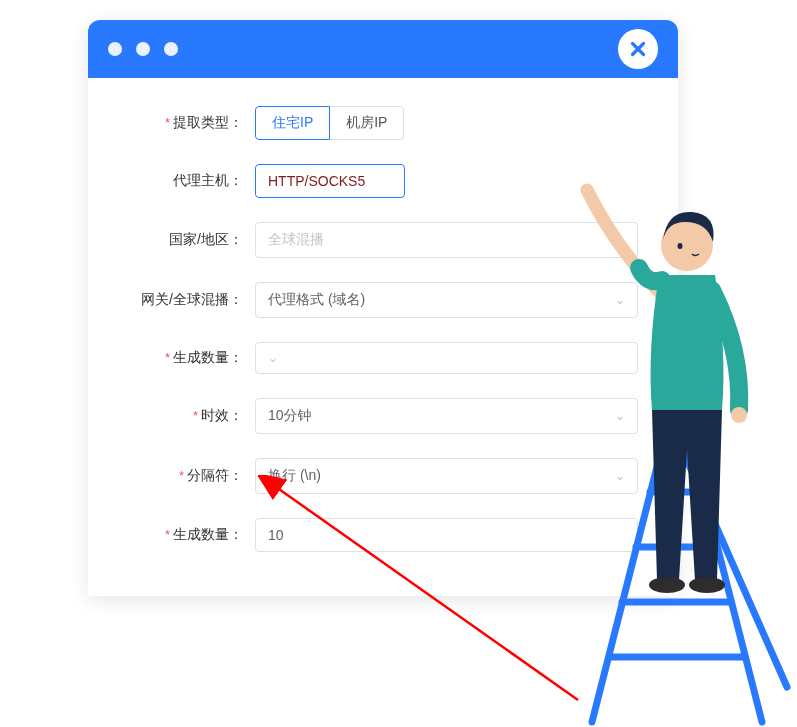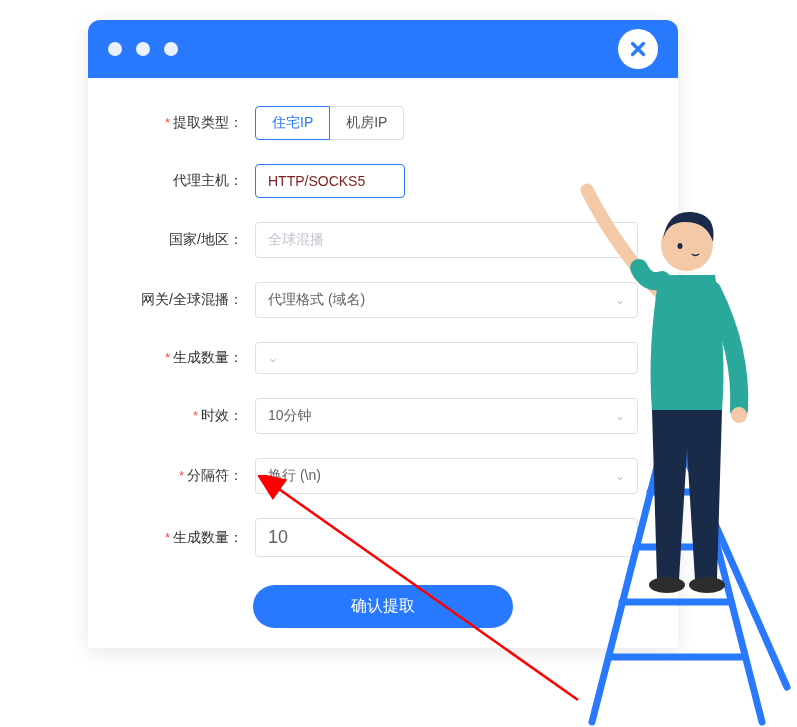--- a/index.html
+++ b/index.html
@@ -88,21 +88,21 @@
       cursor: pointer;
     }
     .select-box.disabled { color: #c0c4cc; cursor: default; }
     .select-box.narrow { width: 150px; }
     .chevron { color: #c0c4cc; font-size: 12px; }
     .input-text {
       width: 100%;
       border: 1px solid #dcdfe6;
       border-radius: 4px;
       padding: 8px 12px;
-      font-size: 18px;
+      font-size: 14px;
       color: #606266;
       outline: none;
     }
     .ip-total {
       display: flex;
       align-items: center;
       gap: 8px;
       font-size: 20px;
       color: #333;
       font-weight: 400;
@@ -259,23 +259,20 @@
 
     <div class="form-row">
       <div class="form-label">
         <span class="req">*</span><span>生成数量：</span>
       </div>
       <div class="form-control">
         <input class="input-text" type="text" value="10" style="">
       </div>
     </div>
 
-    <div class="submit-row">
-      <button class="submit-btn">确认提取</button>
-    </div>
 
   </div>
 </div>
 
 <svg class="arrow-annotation" width="340" height="240">
   <defs>
     <marker id="arrowhead" markerWidth="12" markerHeight="10" refX="2" refY="5" orient="auto">
       <polygon points="0 0, 12 5, 0 10" fill="#ff0000"></polygon>
     </marker>
   </defs>

